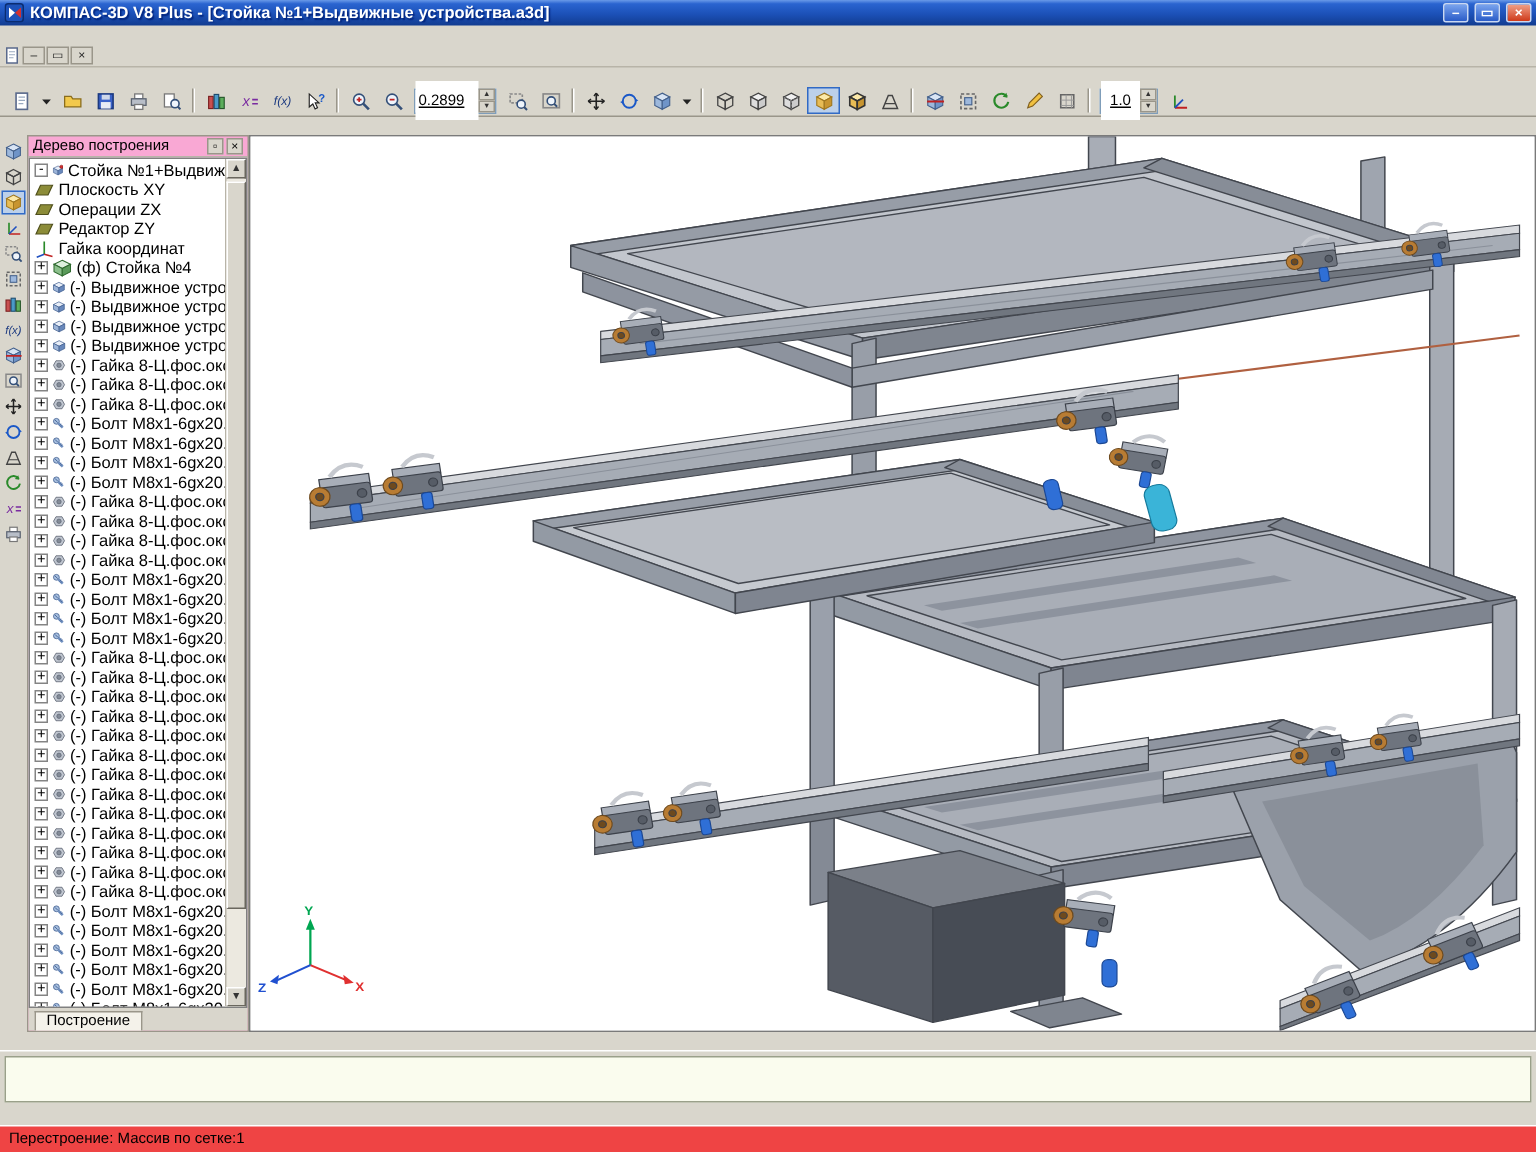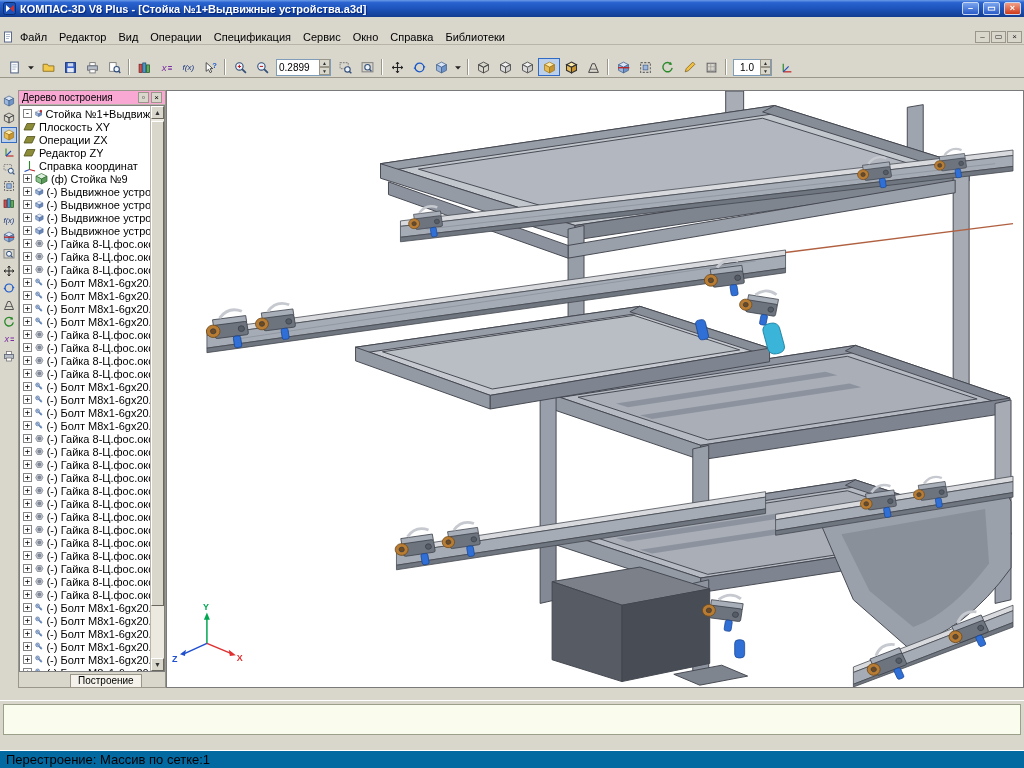--- a/index.html
+++ b/index.html
@@ -26,22 +26,22 @@
 
   
   .toolbar { height:21px; flex:0 0 21px; background:#d9d6cc; display:flex; align-items:center;
     padding:0 3px; border-bottom:1px solid #9a968a; }
   .tb-btn { width:22px; height:18px; display:flex; align-items:center; justify-content:center;
     border:1px solid transparent; background:transparent; }
   .tb-btn.narrow { width:12px; }
   .tb-btn.pressed { background:#bcd0ea; border:1px solid #316ac5; }
   .tb-sep { width:2px; height:16px; border-left:1px solid #9a968a; border-right:1px solid #fff; margin:0 3px; }
   .tb-input { display:flex; align-items:center; border:1px solid #7f9db9; background:#fff; height:17px; margin:0 3px; }
-  .tb-input input { border:0; outline:none; width:42px; height:14px; font-size:10px; padding:0 2px;
-    font-family:"Liberation Sans",sans-serif; }
+  .tb-input input { border:0; outline:none; width:42px; height:26px; font-size:10px; padding:0 2px;
+    font-family:"Liberation Sans",sans-serif;text-decoration:underline; }
   .tb-input input.small { width:26px;text-align:center; }
   .spinner { width:11px; display:flex; flex-direction:column; }
   .spinner div { height:8px; background:#d9d6cc; border:1px solid #9a968a; font-size:5px; line-height:6px; text-align:center; color:#333; }
 
   
   .main { flex:1; display:flex; min-height:0; background:#d9d6cc; }
   .leftstrip { width:18px; flex:0 0 18px; display:flex; flex-direction:column; align-items:center; padding-top:3px; gap:1px; }
   .strip-btn { width:16px; height:16px; display:flex; align-items:center; justify-content:center;
     border:1px solid transparent; background:transparent; }
   .strip-btn.pressed { background:#bcd0ea; border:1px solid #316ac5; }
@@ -59,30 +59,30 @@
     text-align:center; font-family:"DejaVu Sans Mono",monospace; }
   .tree-label { font-size:11px; overflow:hidden; }
   .vscroll { position:absolute; right:0; top:0; bottom:0; width:14px; background:#ece9e0; border-left:1px solid #b8b4a8;
     display:flex; flex-direction:column; }
   .vs-btn { height:13px; flex:0 0 13px; background:#d9d6cc; border:1px solid; border-color:#fff #6a675e #6a675e #fff;
     font-size:7px; line-height:11px; text-align:center; color:#333; }
   .vs-track { flex:1; position:relative; }
   .vs-thumb { position:absolute; top:2px; left:0; right:0; height:90%; background:#d9d6cc; border:1px solid;
     border-color:#fff #6a675e #6a675e #fff; }
   .tab-strip { height:15px; flex:0 0 15px; display:flex; align-items:flex-end; padding-left:4px; background:#d9d6cc; }
-  .tab { height:13px; background:#f4f2ea; border:1px solid #9a968a; border-bottom:0; padding:0 7px; font-size:10px; line-height:12px;margin-left:47px; }
+  .tab { height:13px; background:#f4f2ea; border:1px solid #9a968a; border-bottom:0; padding:0 7px; font-size:10px; line-height:12px; }
 
   .viewport { flex:1; min-width:0; background:#fff; border:1px solid #7a7a7a; position:relative; }
   .viewport svg.scene { position:absolute; inset:0; width:100%; height:100%; }
 
   
   .msgbar { height:38px; flex:0 0 38px; background:#d9d6cc; border-top:1px solid #fff; padding:3px 3px; }
   .msg-field { height:100%; background:#fafcee; border:1px solid #9aa08a; }
-  .statusbar { height:18px; flex:0 0 18px; background:#0369a1; border-top:1px solid #fff; display:flex; align-items:center;
-    padding:0 6px; font-size:13px; }
+  .statusbar { height:18px; flex:0 0 18px; background:#ef4444; border-top:1px solid #fff; display:flex; align-items:center;
+    padding:0 6px; font-size:10px; }
 </style>
 </head>
 <body>
 
 <div class="window">
 
   <div class="titlebar">
     <svg width="13" height="13" viewBox="0 0 13 13">
       <rect x="0.5" y="0.5" width="12" height="12" rx="2" fill="#1c51b8" stroke="#0a2c70"></rect>
       <path d="M3 10V3l4 3.5L3 10z" fill="#fff"></path>
@@ -92,31 +92,20 @@
     <span class="win-btn">–</span>
     <span class="win-btn">▭</span>
     <span class="win-btn close">×</span>
   </div>
 
   <div class="menubar">
     <svg width="12" height="12" viewBox="0 0 12 12">
       <rect x="2.5" y="1" width="7" height="10" fill="#fff" stroke="#5a6a8c"></rect>
       <path d="M4 3.5h4M4 5.5h4M4 7.5h3" stroke="#9aaac0" stroke-width="0.8"></path>
     </svg>
-    <div class="menu-items">
-        <span class="menu-item">Файл</span>
-        <span class="menu-item">Редактор</span>
-        <span class="menu-item">Вид</span>
-        <span class="menu-item">Операции</span>
-        <span class="menu-item">Спецификация</span>
-        <span class="menu-item">Сервис</span>
-        <span class="menu-item">Окно</span>
-        <span class="menu-item">Справка</span>
-        <span class="menu-item">Библиотеки</span>
-      </div>
     <span class="mdi-btn">–</span>
     <span class="mdi-btn">▭</span>
     <span class="mdi-btn">×</span>
   </div>
 
   <div class="toolbar">
       <button class="tb-btn">
         <svg viewBox="0 0 12 12" width="13" height="13">
           <rect x="2.5" y="1" width="7" height="10" fill="#fff" stroke="#5a6a8c"></rect>
           <path d="M4 3.5h4M4 5.5h4M4 7.5h3" stroke="#9aaac0" stroke-width="0.8"></path>
@@ -478,30 +467,30 @@
                 <polygon points="1,10 4,3.5 12,3.5 9,10" fill="#8c8c38" stroke="#50501c" stroke-width="0.8"></polygon>
               </svg>
               <span class="tree-label">Редактор ZY</span>
             </div>
             <div class="tree-row child">
               <svg viewBox="0 0 13 13" width="13" height="13">
                 <path d="M6.5 10.5V2" stroke="#2a8a2a" stroke-width="1.1"></path>
                 <path d="M6.5 10.5l-5 2" stroke="#2050c0" stroke-width="1.1"></path>
                 <path d="M6.5 10.5l5.5 1.5" stroke="#c02020" stroke-width="1.1"></path>
               </svg>
-              <span class="tree-label">Справка координат</span>
+              <span class="tree-label">Гайка координат</span>
             </div>
             <div class="tree-row child">
               <span class="exp">+</span>
               <svg viewBox="0 0 13 13" width="13" height="13">
                 <polygon points="6.5,1.5 12,4.2 6.5,7 1,4.2" fill="#ddf0dd" stroke="#2f6a2f" stroke-width="0.7"></polygon>
                 <polygon points="1,4.2 6.5,7 6.5,12 1,9.2" fill="#8cc08c" stroke="#2f6a2f" stroke-width="0.7"></polygon>
                 <polygon points="6.5,7 12,4.2 12,9.2 6.5,12" fill="#5a9a5a" stroke="#2f6a2f" stroke-width="0.7"></polygon>
               </svg>
-              <span class="tree-label">(ф) Стойка №9</span>
+              <span class="tree-label">(ф) Стойка №4</span>
             </div>
             <div class="tree-row child">
               <span class="exp">+</span>
               <svg viewBox="0 0 13 13" width="13" height="13">
                 <polygon points="6.5,1.5 12,4.2 6.5,7 1,4.2" fill="#e8eef8" stroke="#3c5a8c" stroke-width="0.7"></polygon>
                 <polygon points="1,4.2 6.5,7 6.5,12 1,9.2" fill="#9cb4d8" stroke="#3c5a8c" stroke-width="0.7"></polygon>
                 <polygon points="6.5,7 12,4.2 12,9.2 6.5,12" fill="#6888bc" stroke="#3c5a8c" stroke-width="0.7"></polygon>
               </svg>
               <span class="tree-label">(-) Выдвижное устройство (вер</span>
             </div>

